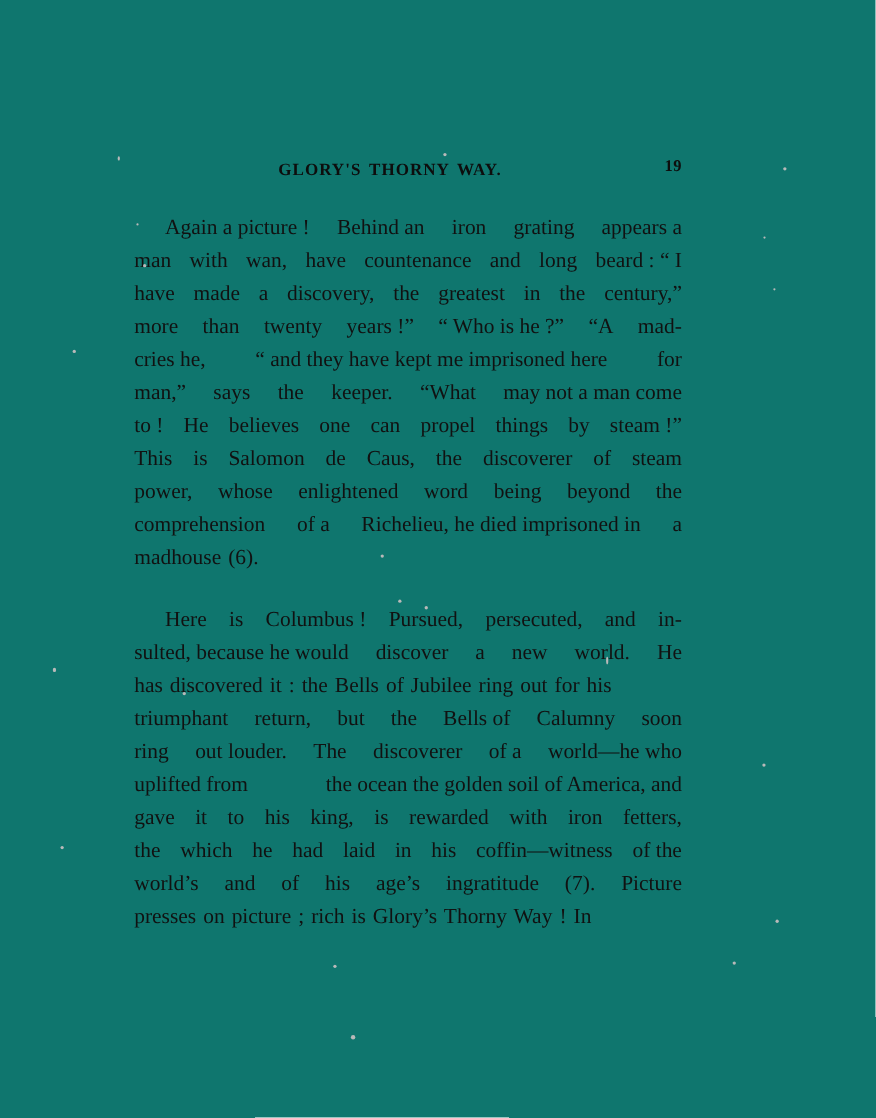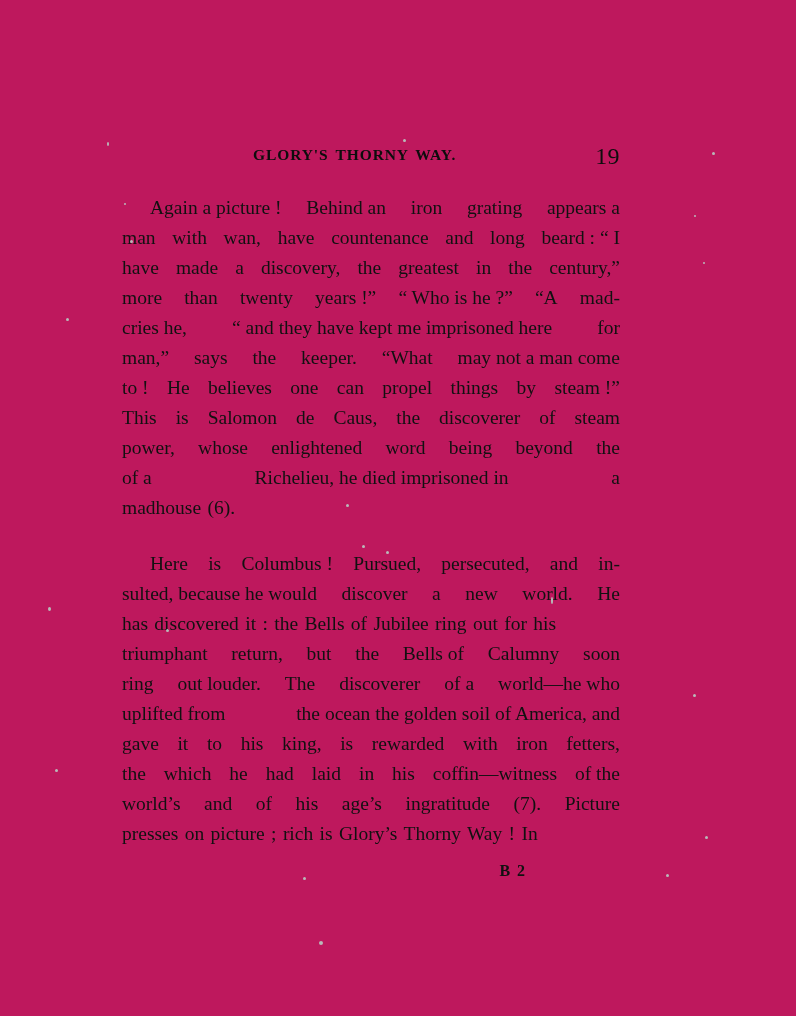--- a/index.html
+++ b/index.html
@@ -6,21 +6,21 @@
     margin: 0;
     padding: 0;
     background: #ffffff;
   }
 
   #page {
     position: relative;
     width: 796px;
     height: 1016px;
     margin: 0;
-    background: #be185d;
+    background: #0f766e;
     overflow: hidden;
     font-family: "Liberation Serif", "DejaVu Serif", serif;
     color: #111111;
   }
 
   
   #header-area {
     position: absolute;
     left: 122px;
     top: 146px;
@@ -37,22 +37,22 @@
     letter-spacing: 0.9px;
     word-spacing: 2.5px;
     white-space: nowrap;
     color: #0d0d0d;
   }
 
   #page-number {
     position: absolute;
     right: 0;
     top: -3px;
-    font-size: 24px;
-    font-weight: normal;
+    font-size: 15px;
+    font-weight: bold;
     letter-spacing: 0.4px;
     color: #0d0d0d;
   }
 
   
   #body-text {
     position: absolute;
     left: 122px;
     top: 193px;
     width: 498px;
@@ -234,20 +234,21 @@
         <span class="line j">
           <span class="w">power,</span>
           <span class="w">whose</span>
           <span class="w">enlightened</span>
           <span class="w">word</span>
           <span class="w">being</span>
           <span class="w">beyond</span>
           <span class="w">the</span>
         </span>
         <span class="line j">
+          <span class="w">comprehension</span>
           <span class="w">of a</span>
           <span class="w">Richelieu, he died imprisoned in</span>
           <span class="w">a</span>
         </span>
         <span class="line last">madhouse (6).</span>
       </div>
     <div class="para spaced">
         <span class="line j indent">
           <span class="w">Here</span>
           <span class="w">is</span>
@@ -317,21 +318,20 @@
           <span class="w">his</span>
           <span class="w">age’s</span>
           <span class="w">ingratitude</span>
           <span class="w">(7).</span>
           <span class="w">Picture</span>
         </span>
         <span class="line last">presses on picture ; rich is Glory’s Thorny Way ! In</span>
       </div>
   </div>
 
-  <div id="signature-mark">B 2</div>
 
 
   <div class="speck" style="left:107px;  top:142px;  width:2px; height:4px;"></div>
   <div class="speck" style="left:403px;  top:139px;  width:3px; height:3px;"></div>
   <div class="speck" style="left:712px;  top:152px;  width:3px; height:3px;"></div>
   <div class="speck" style="left:124px;  top:203px;  width:2px; height:2px;"></div>
   <div class="speck" style="left:703px;  top:262px;  width:2px; height:2px;"></div>
   <div class="speck" style="left:130px;  top:240px;  width:3px; height:3px;"></div>
   <div class="speck" style="left:66px;   top:318px;  width:3px; height:3px;"></div>
   <div class="speck" style="left:346px;  top:504px;  width:3px; height:3px;"></div>

